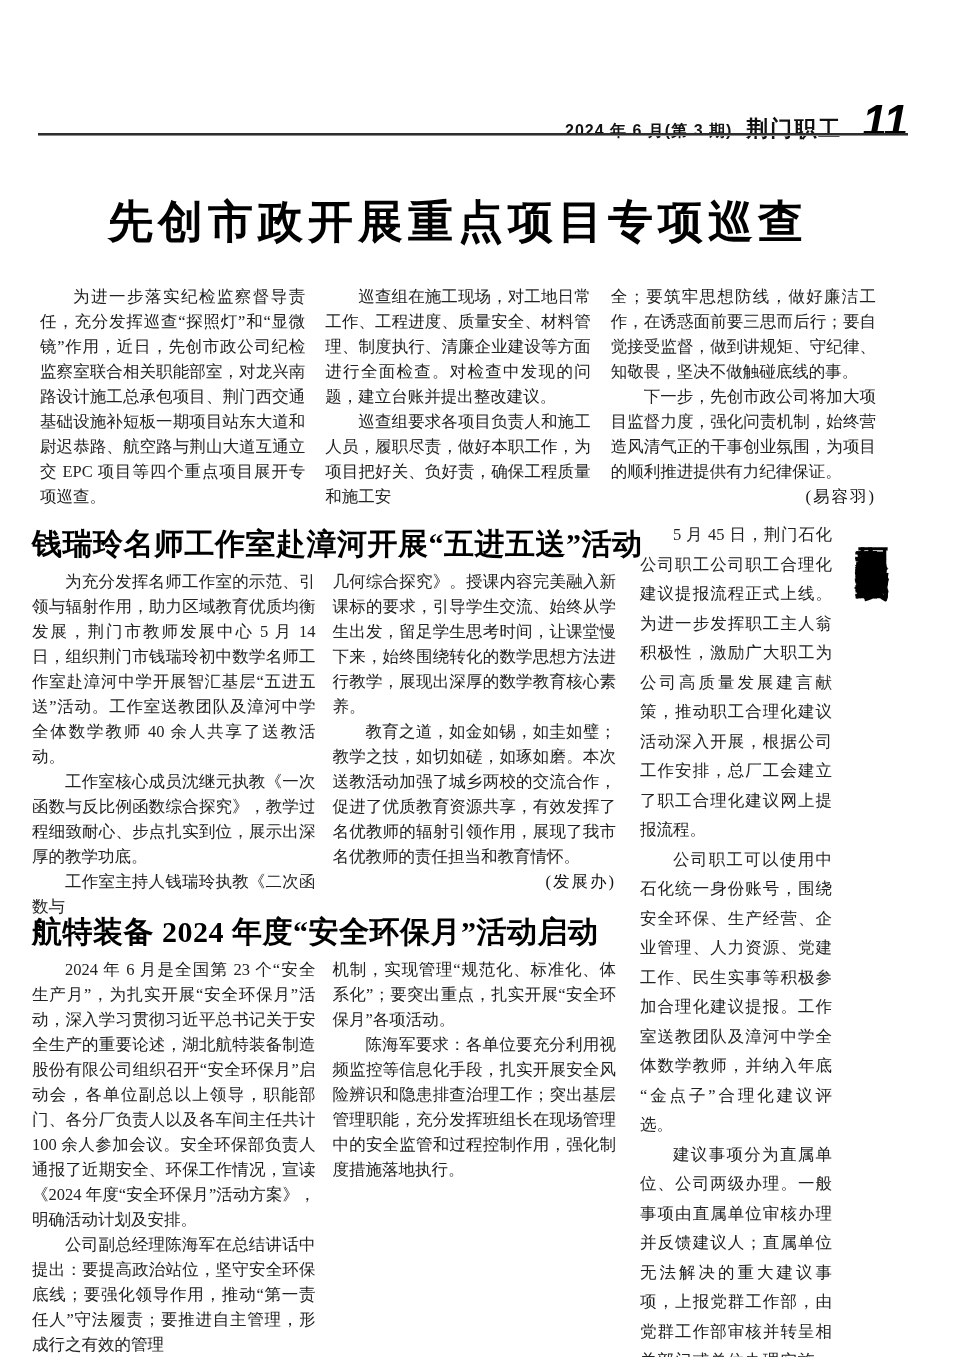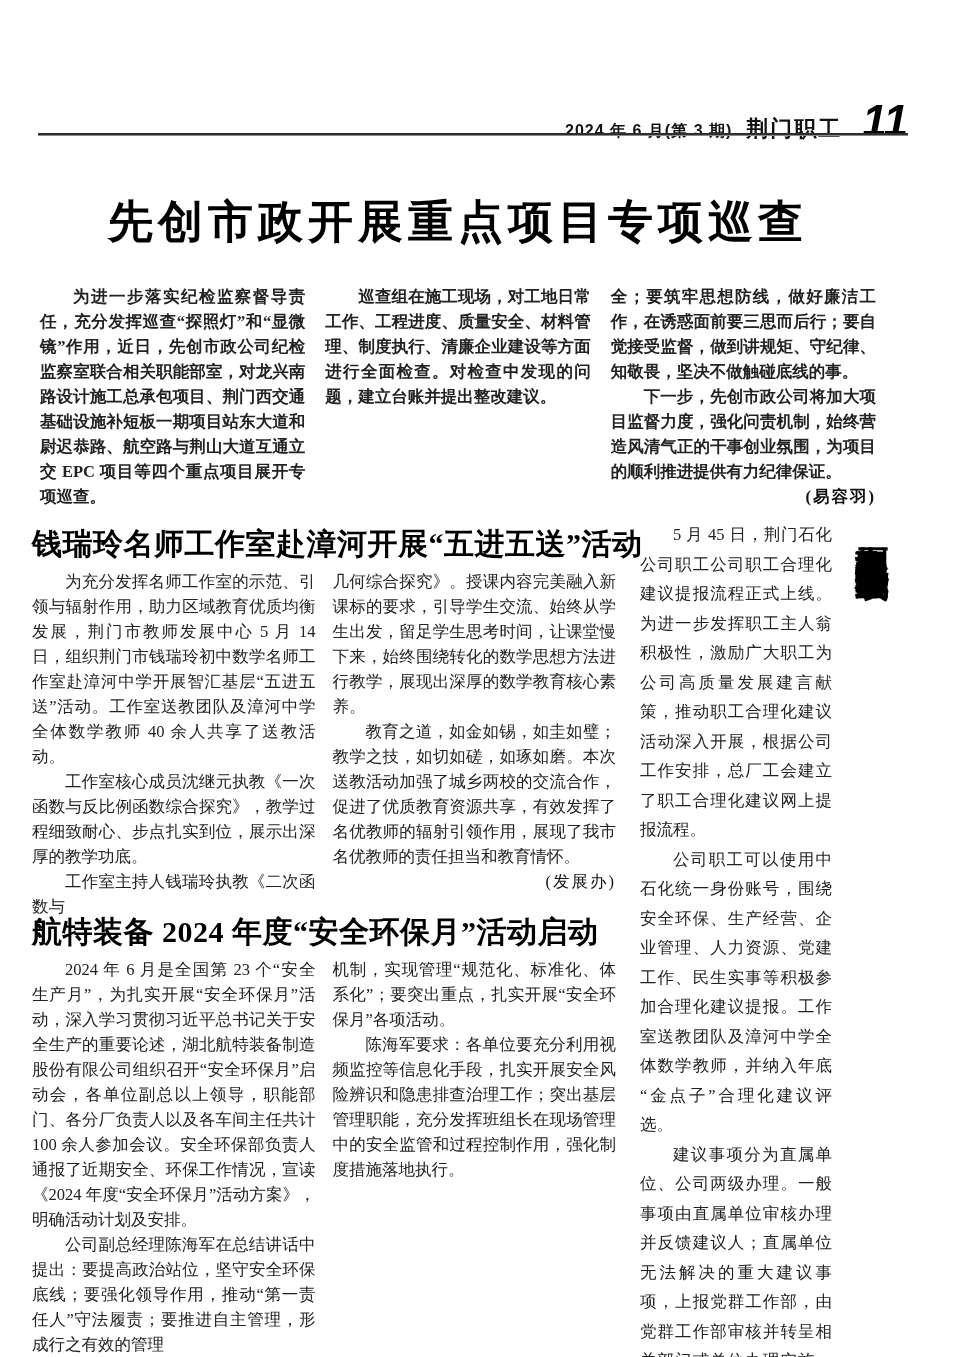--- a/index.html
+++ b/index.html
@@ -45,21 +45,21 @@
   .cols { display:flex; }
   .col { flex:1 1 0; min-width:0; }
   
   .article-top { position:absolute; left:40px; top:192px; width:836px; }
   .headline-1 {
     text-align:center;
     font-family:"Liberation Sans","DejaVu Sans",sans-serif;
     font-weight:bold; font-size:45px; letter-spacing:5px;
     color:#000; white-space:nowrap;
   }
-  .article-top .cols { margin-top:32px; gap:20px;font-weight:bold; }
+  .article-top .cols { margin-top:32px; gap:20px; }
   
   .article-mid { position:absolute; left:32px; top:524px; width:584px; }
   .article-bot { position:absolute; left:32px; top:912px; width:584px; }
   .headline-2 {
     font-weight:bold; font-size:30px; letter-spacing:0.5px;
     color:#000; white-space:nowrap; text-align:left;
     font-family:Liberation Serif, serif;
   }
   .article-mid .cols, .article-bot .cols { margin-top:4px; gap:17px; }
   
@@ -87,20 +87,21 @@
   <div class="header-rule"></div>
 
   <div class="article-top">
     <div class="headline-1">先创市政开展重点项目专项巡查</div>
     <div class="cols body-text">
       <div class="col">
         <p class="ind">为进一步落实纪检监察督导责任，充分发挥巡查“探照灯”和“显微镜”作用，近日，先创市政公司纪检监察室联合相关职能部室，对龙兴南路设计施工总承包项目、荆门西交通基础设施补短板一期项目站东大道和尉迟恭路、航空路与荆山大道互通立交 EPC 项目等四个重点项目展开专项巡查。</p>
       </div>
       <div class="col">
         <p class="ind">巡查组在施工现场，对工地日常工作、工程进度、质量安全、材料管理、制度执行、清廉企业建设等方面进行全面检查。对检查中发现的问题，建立台账并提出整改建议。</p>
+        <p class="ind">巡查组要求各项目负责人和施工人员，履职尽责，做好本职工作，为项目把好关、负好责，确保工程质量和施工安</p>
       </div>
       <div class="col">
         <p class="cont">全；要筑牢思想防线，做好廉洁工作，在诱惑面前要三思而后行；要自觉接受监督，做到讲规矩、守纪律、知敬畏，坚决不做触碰底线的事。</p>
         <p class="ind"><span>下一步，先创市政公司将加大项目监督力度，强化问责机制，始终营造风清气正的干事创业氛围，为项目的顺利推进提供有力纪律保证。</span><span class="byline">(易容羽)</span></p>
       </div>
     </div>
   </div>
 
   <div class="article-mid">
     <div class="headline-2">钱瑞玲名师工作室赴漳河开展“五进五送”活动</div>

